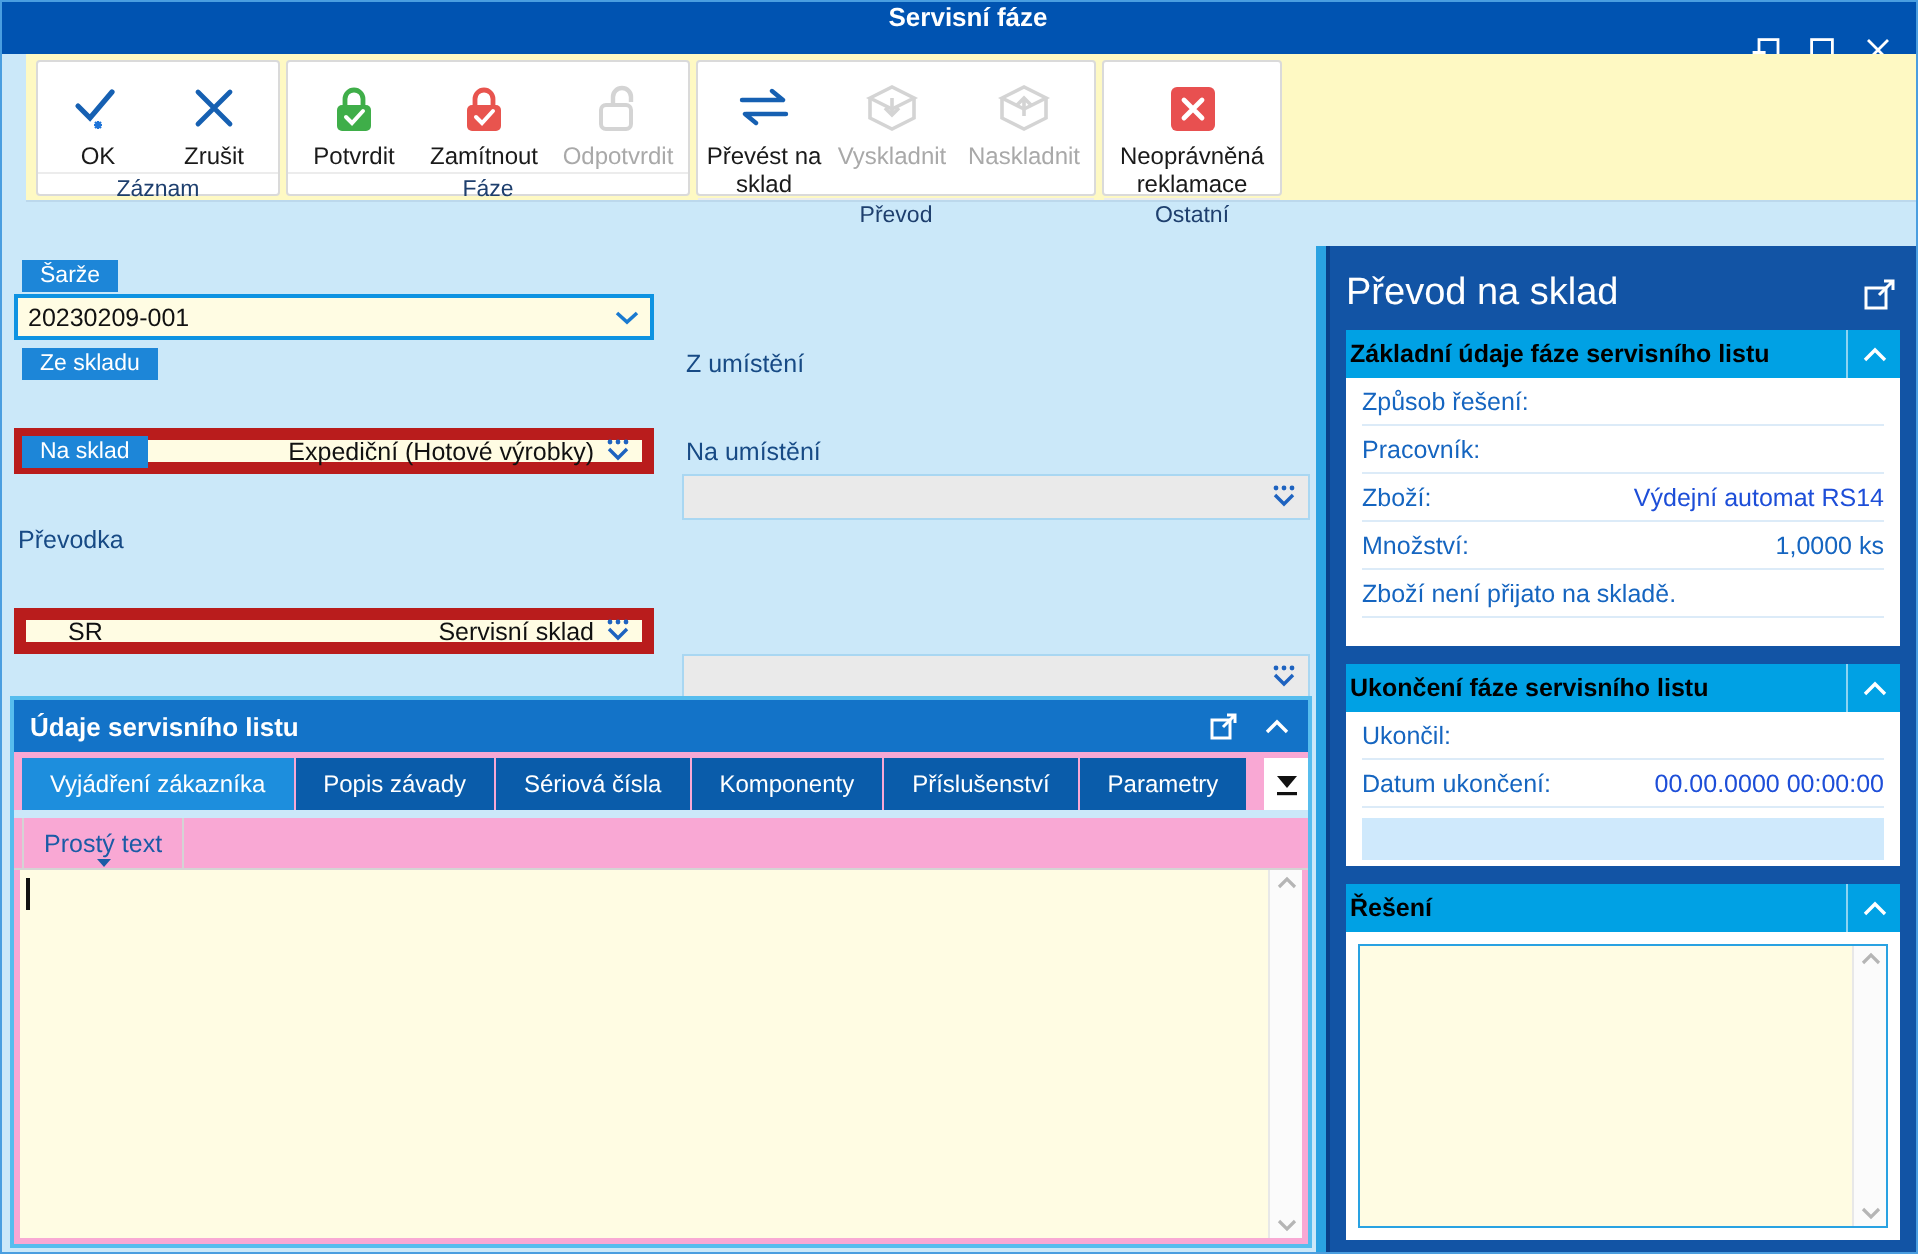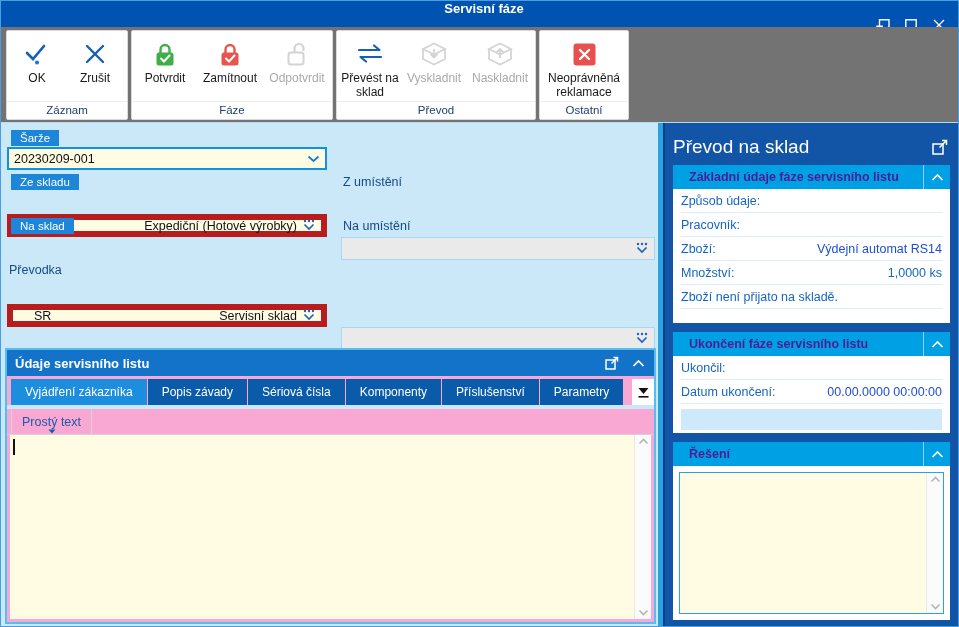--- a/index.html
+++ b/index.html
@@ -8,21 +8,21 @@
 
   .window { position:absolute; inset:0; border:1px solid #4a9ee0; }
 
   
   .titlebar { position:absolute; left:0; top:0; right:0; height:26px; background:#0053b1; display:flex; align-items:center;flex-direction:column; }
   .titlebar .title { color:#fff; font-size:13px; font-weight:bold; padding-left:9px; }
   .win-controls { margin-left:auto; display:flex; align-items:center; gap:10px; padding-right:10px; }
   .win-btn { width:18px; height:18px; display:flex; align-items:center; justify-content:center; cursor:pointer; }
 
   
-  .ribbon { position:absolute; left:0; top:26px; right:0; height:96px; background:#737373; border-bottom:1px solid #bcd8ec; padding:3px 0 2px 5px; display:flex; }
+  .ribbon { position:absolute; left:12px; top:26px; right:0; height:74px; background:#fef9c3; border-bottom:1px solid #bcd8ec; padding:3px 0 2px 5px; display:flex; }
   .rgroup { border:1px solid #dadada; border-radius:2px; margin-right:3px; display:flex; flex-direction:column; background:#fff; }
   .rgroup-buttons { flex:1; display:flex; align-items:stretch; padding:1px 2px 0; }
   .rgroup-caption { height:18px; text-align:center; font-size:11.5px; color:#1e3f6e; border-top:1px solid #ececec; line-height:17px; }
   .rbtn { display:flex; flex-direction:column; align-items:center; padding:7px 2px 0; cursor:pointer; }
   .rbtn .ricon { height:30px; display:flex; align-items:center; justify-content:center; }
   .rbtn .rlabel { margin-top:3px; font-size:12px; line-height:13.5px; color:#1a1a1a; text-align:center; }
   .rbtn.disabled { cursor:default; }
   .rbtn.disabled .rlabel { color:#a9a9a9; }
 
   
@@ -55,21 +55,21 @@
   .vscroll { position:absolute; right:0; top:0; bottom:0; width:17px; background:#fbfbfb; border-left:1px solid #e8e8e8; display:flex; flex-direction:column; justify-content:space-between; align-items:center; padding:3px 0; }
 
   
   .splitter { position:absolute; left:657px; top:122px; bottom:0; width:5px; background:#2aa2e2; cursor:col-resize; }
   .side-panel { position:absolute; left:662px; top:122px; right:0; bottom:0; background:#1254a5; border-left:2px solid #0a3f88; padding:6px 8px 6px 8px; display:flex; flex-direction:column; }
   .sp-header { height:36px; display:flex; align-items:center; flex:0 0 auto; }
   .sp-title { color:#fff; font-size:19px; }
   .sp-hicon { margin-left:auto; padding-right:2px; cursor:pointer; }
   .card { background:#fff; margin-bottom:9px; display:flex; flex-direction:column; }
   .card-header { height:24px; background:#00a1e4; display:flex; align-items:center; flex:0 0 auto; }
-  .card-header .ch-title { color:#4c1d95; font-size:12.5px; font-weight:bold; padding-left:16px; }
+  .card-header .ch-title { color:#000000; font-size:12.5px; font-weight:bold; padding-left:2px; }
   .ch-chevron { margin-left:auto; width:27px; height:24px; display:flex; align-items:center; justify-content:center; border-left:1px solid rgba(255,255,255,.55); cursor:pointer; }
   .card-body { padding:0 8px; }
   .info-row { height:24px; display:flex; align-items:center; border-bottom:1px solid #dcebf8; }
   .info-row .rl { color:#1565c0; font-size:12.5px; }
   .info-row .rv { margin-left:auto; font-size:12.5px; }
   .rv.dark { color:#1d4ed8; }
   .rv.blue { color:#1565c0; }
   .card-pad { height:14px; }
   .blue-field { height:21px; background:#cfe9fc; margin:5px 0 3px; }
   .card.stretch { flex:1; margin-bottom:0; }
@@ -379,21 +379,21 @@
       <div class="card-header">
         <div class="ch-title">Základní údaje fáze servisního listu</div>
         <div class="ch-chevron">
           <svg width="13" height="9" viewBox="0 0 13 9">
               <path d="M1.5 7 L6.5 2 L11.5 7" stroke="#fff" stroke-width="1.7" fill="none"></path>
             </svg>
         </div>
       </div>
       <div class="card-body">
         <div class="info-row">
-          <span class="rl">Způsob údaje:</span>
+          <span class="rl">Způsob řešení:</span>
           <span class="rv dark"></span>
         </div>
         <div class="info-row">
           <span class="rl">Pracovník:</span>
           <span class="rv dark"></span>
         </div>
         <div class="info-row">
           <span class="rl">Zboží:</span>
           <span class="rv dark">Výdejní automat RS14</span>
         </div>

